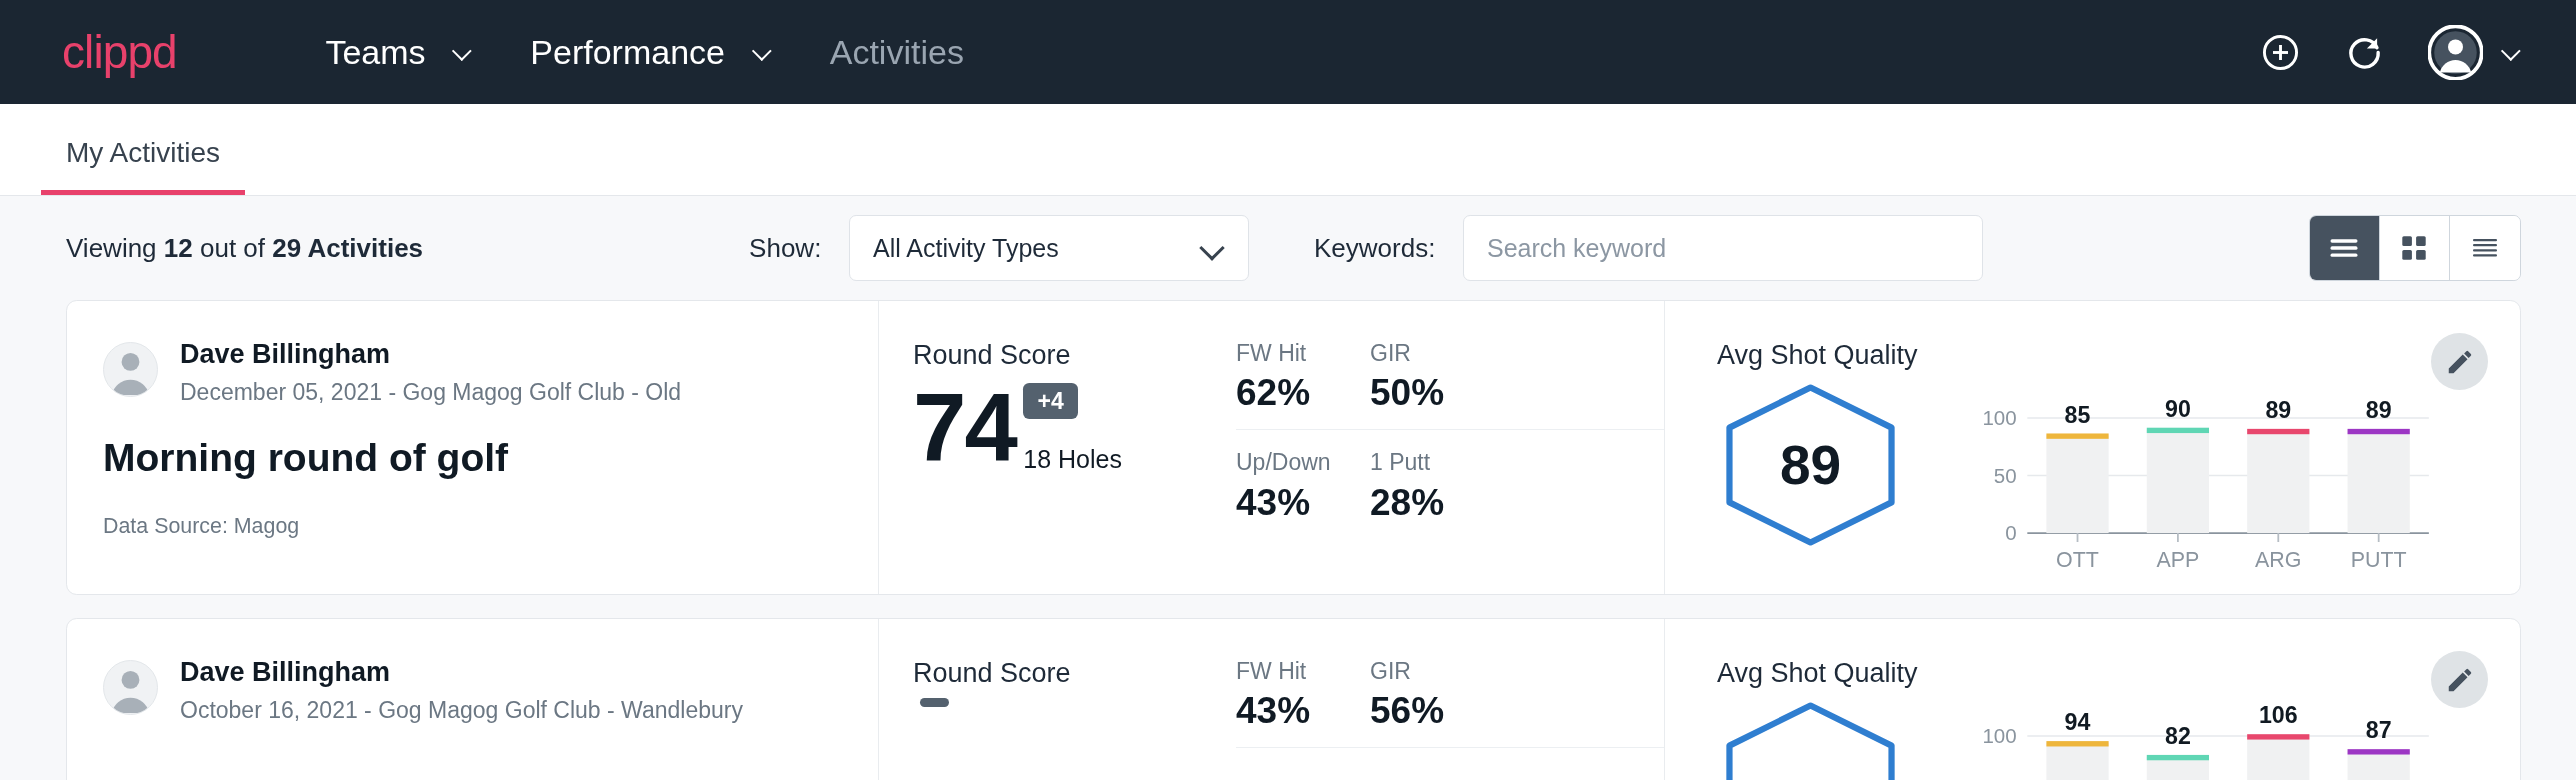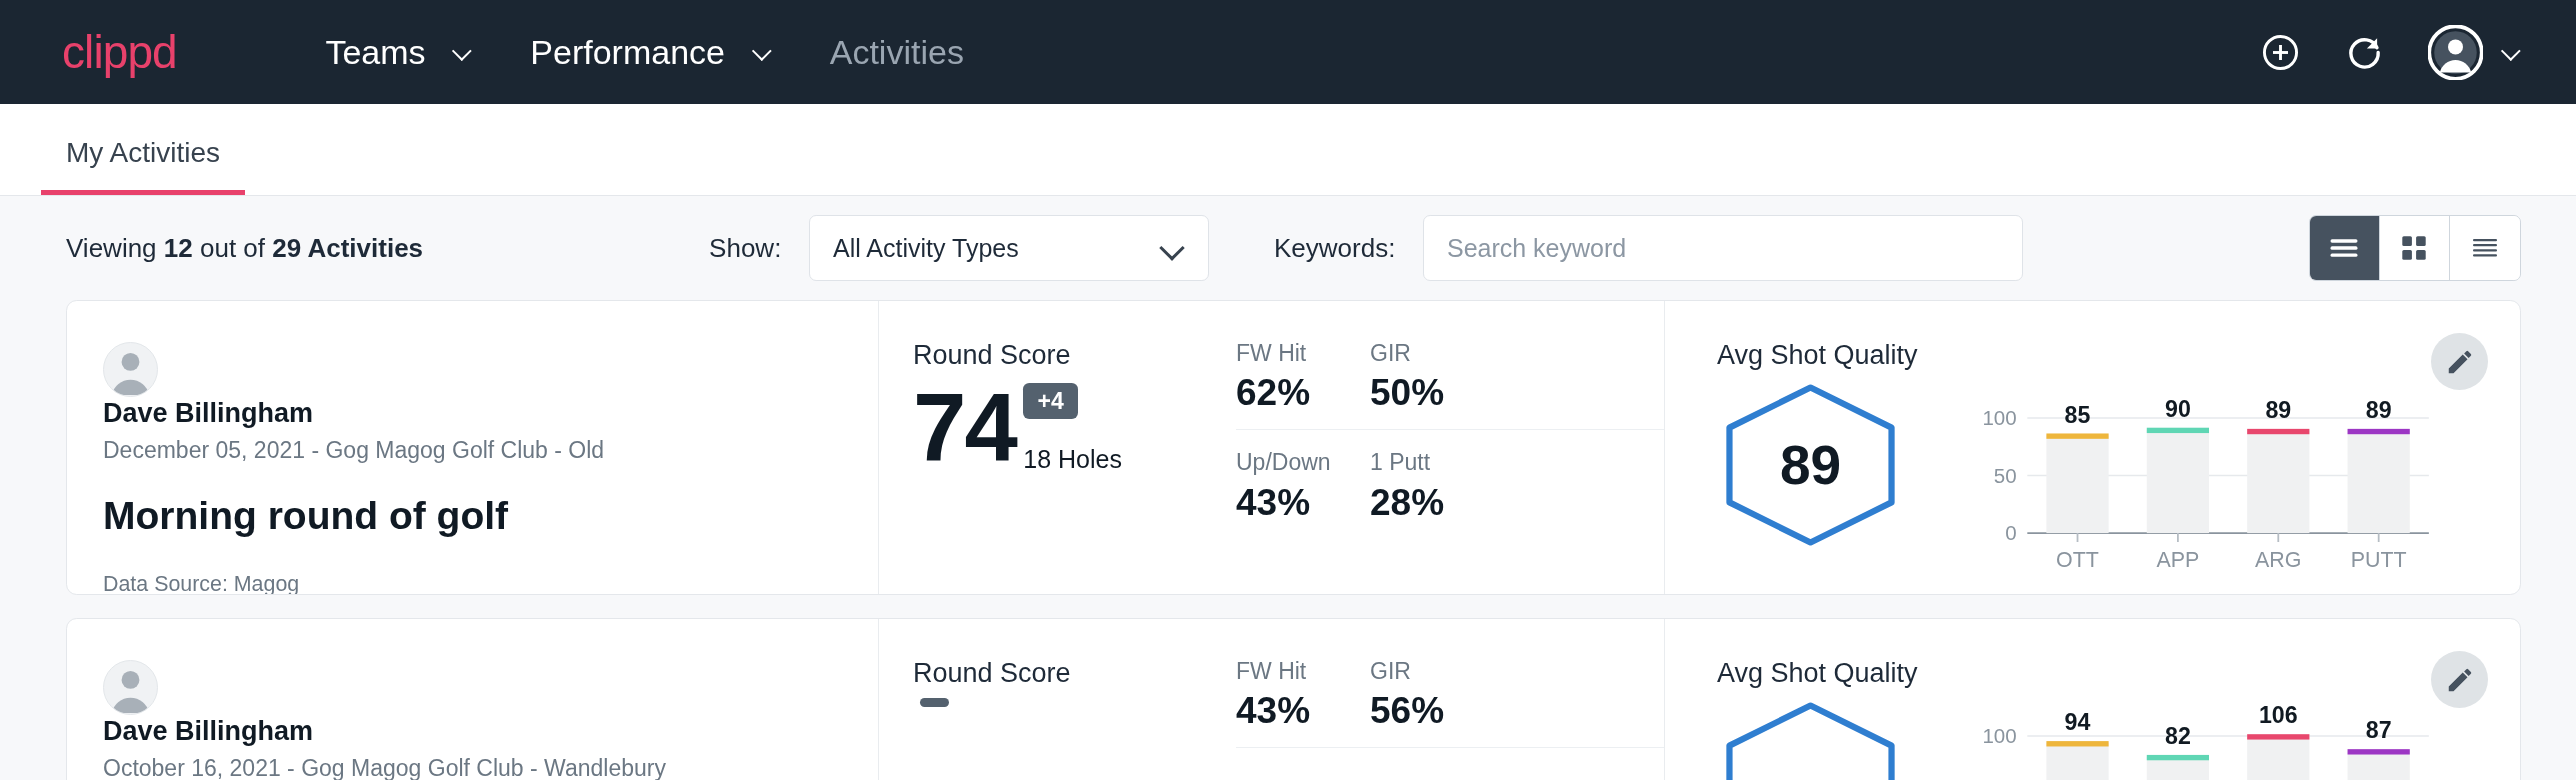--- a/index.html
+++ b/index.html
@@ -91,21 +91,21 @@
   }
   .select .sel-chev { margin-left: auto; width: 23px; height: 23px; position: relative; color: #37424e; }
   .select .sel-chev::before {
     content: ""; position: absolute; left: 0.9px; top: 2.7px;
     width: 15px; height: 15px;
     border-right: 3.6px solid currentColor;
     border-bottom: 3.6px solid currentColor;
     transform: rotate(45deg);
   }
   .searchbox {
-    width: 600px; height: 66px;
+    width: 520px; height: 66px;
     background: #fff;
     border: 0.9px solid #dfe3e8;
     border-radius: 7.1px;
     padding: 0 23px;
     font-size: 25px;
     color: #1e2a38;
     font-family: "Liberation Sans", sans-serif;
   }
   .searchbox::placeholder { color: #8c97a3; }
   .viewtoggle {
@@ -137,21 +137,21 @@
     display: flex;
     align-items: stretch;
     position: relative;
     overflow: hidden;
   }
   .col-info {
     width: 812px;
     padding: 39px 36px 0 36px;
     border-right: 0.9px solid #e9ecef;
   }
-  .person { display: flex; align-items: flex-start; gap: 2px; flex-direction: column; }
+  .person { display: flex; align-items: flex-start; gap: 22px; }
   .pavatar {
     width: 55px; height: 55px; border-radius: 50%;
     background: #f0f2f4; border: 1.8px solid #e3e7ea;
     display: flex; align-items: flex-end; justify-content: center;
     overflow: hidden; flex-shrink: 0; margin-top: 1.8px;
   }
   .pname { font-size: 27px; font-weight: 700; color: #101a24; line-height: 1.1; }
   .pmeta { font-size: 23px; color: #6b7783; margin-top: 9px; }
   .ctitle { font-size: 39px; font-weight: 700; color: #101a24; margin-top: 30px; }
   .csource { font-size: 21.4px; color: #6b7783; margin-top: 34px; }

